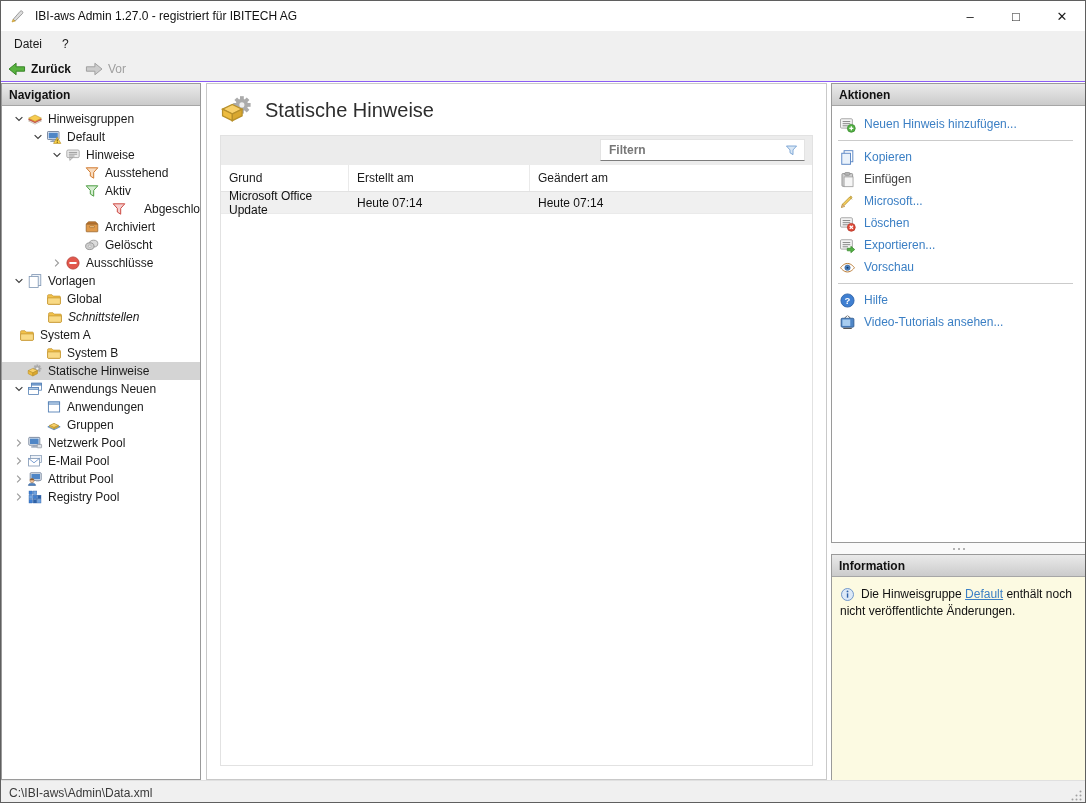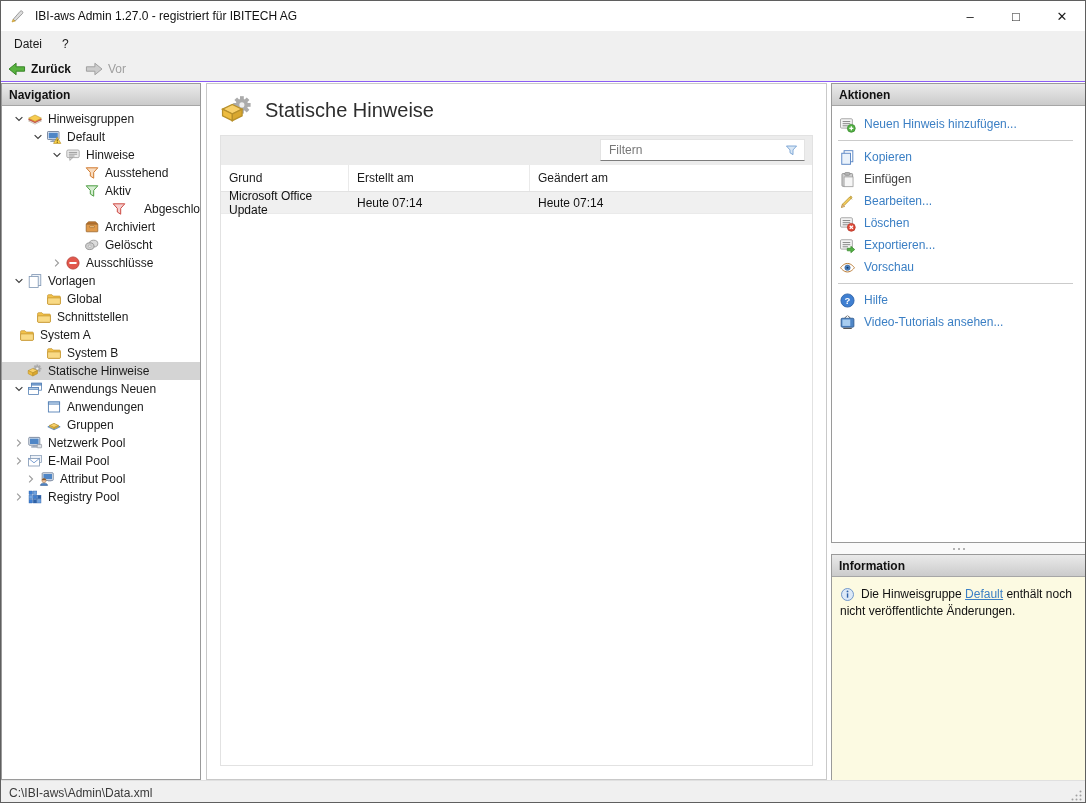--- a/index.html
+++ b/index.html
@@ -43,21 +43,21 @@
 
   
   #main-panel { left:205px; top:0; width:621px; height:697px; border:1px solid #c9c9c9; }
   .main-header { position:absolute; left:13px; top:9px; display:flex; align-items:center; gap:11px; }
   .big-icon { width:34px; height:34px; display:inline-flex; }
   .big-icon svg { width:100%; height:100%; }
   .main-title { font-size:20px; color:#2d2d2d; }
   .list { position:absolute; left:13px; top:51px; width:593px; height:631px; border:1px solid #e2e2e2; background:#fff; }
   .filter-band { height:29px; background:#ececec; position:relative; }
   .filter-box { position:absolute; right:7px; top:3px; width:205px; height:22px; background:#fff; border:1px solid #e3e3e3; border-bottom:1px solid #7c7c7c; display:flex; align-items:center; }
-  .filter-box input { flex:1; min-width:0; border:none; outline:none; background:transparent; font-size:12px; padding:0 4px 0 8px; color:#333; font-family:inherit; }
+  .filter-box input { flex:1; min-width:0; border:none; outline:none; background:transparent; font-size:12px; padding:0 4px 0 8px; color:#333; font-family:inherit;font-weight:bold; }
   .filter-box input::placeholder { color:#777; }
   .filter-funnel { width:15px; height:15px; margin-right:5px; flex:none; }
   .thead { display:flex; height:27px; background:#fff; border-bottom:1px solid #e2e2e2; }
   .th { display:flex; align-items:center; padding-left:8px; font-size:12px; color:#1a1a1a; border-right:1px solid #eaeaea; }
   .th.c0 { width:128px; } .th.c1 { width:181px; } .th.c2 { flex:1; border-right:none; }
   .trow { display:flex; height:22px; background:#f0f0f0; border-bottom:1px solid #eaeaea; }
   .td { display:flex; align-items:center; padding-left:8px; font-size:12px; color:#111; }
   .td.c0 { width:128px; } .td.c1 { width:181px; } .td.c2 { flex:1; }
 
   
@@ -260,21 +260,21 @@
           <div class="tree-row" style="padding-left: 27px;">
             <span class="chevron"></span>
             <span class="icon">
               <svg viewBox="0 0 16 16">
                 <path d="M1.6 4.6c0-.5.4-.9.9-.9h3.4l1.4 1.4h6.2c.5 0 .9.4.9.9v6.4c0 .5-.4.9-.9.9H2.5c-.5 0-.9-.4-.9-.9z" fill="#f2c14b" stroke="#c2922c" stroke-width="0.7"></path>
                 <path d="M1.6 6.9h12.8v5.5c0 .5-.4.9-.9.9H2.5c-.5 0-.9-.4-.9-.9z" fill="#f9da85" stroke="#c2922c" stroke-width="0.7"></path>
               </svg>
             </span>
             <span class="tree-label">Global</span>
           </div>
-          <div class="tree-row" style="padding-left: 17px;">
+          <div class="tree-row" style="padding-left: 28px; font-style: italic;">
             <span class="chevron"></span>
             <span class="icon">
               <svg viewBox="0 0 16 16">
                 <path d="M1.6 4.6c0-.5.4-.9.9-.9h3.4l1.4 1.4h6.2c.5 0 .9.4.9.9v6.4c0 .5-.4.9-.9.9H2.5c-.5 0-.9-.4-.9-.9z" fill="#f2c14b" stroke="#c2922c" stroke-width="0.7"></path>
                 <path d="M1.6 6.9h12.8v5.5c0 .5-.4.9-.9.9H2.5c-.5 0-.9-.4-.9-.9z" fill="#f9da85" stroke="#c2922c" stroke-width="0.7"></path>
               </svg>
             </span>
             <span class="tree-label">Schnittstellen</span>
           </div>
           <div class="tree-row" style="">
@@ -381,21 +381,21 @@
             </span>
             <span class="icon">
               <svg viewBox="0 0 16 16">
                 <rect x="3.6" y="2.4" width="10.8" height="7" fill="#eef2f8" stroke="#7e95b2" stroke-width="0.7"></rect>
                 <rect x="1.6" y="5.4" width="10.8" height="7.6" fill="#fff" stroke="#7e95b2" stroke-width="0.8"></rect>
                 <path d="M1.6 5.4L7 9.8l5.4-4.4" fill="none" stroke="#5b87c5" stroke-width="0.8"></path>
               </svg>
             </span>
             <span class="tree-label">E-Mail Pool</span>
           </div>
-          <div class="tree-row" style="padding-left: 20px;">
+          <div class="tree-row" style="padding-left: 8px;">
             <span class="chevron">
               <svg viewBox="0 0 16 16">
                 <path d="M5.5 3.5L10 8l-4.5 4.5" fill="none" stroke="#9a9a9a" stroke-width="1.5"></path>
               </svg>
             </span>
             <span class="icon">
               <svg viewBox="0 0 16 16">
                 <rect x="3.2" y="1.8" width="11" height="7.6" rx="0.7" fill="#e8eef6" stroke="#61718c" stroke-width="0.8"></rect>
                 <rect x="4.4" y="3" width="8.6" height="5.2" fill="#4f86c6"></rect>
                 <rect x="9" y="9.4" width="3.4" height="1" fill="#98a5ba"></rect>
@@ -516,21 +516,21 @@
             <span class="action-label">Einfügen</span>
           </div>
           <div class="action-item">
             <span class="icon">
               <svg viewBox="0 0 16 16">
                 <path d="M2.4 13.6l.9-3.1 7.2-7.2c.8-.8 2.2.6 1.4 1.4l-7.2 7.2z" fill="#f8cf5e" stroke="#a98a2a" stroke-width="0.7"></path>
                 <path d="M10 3.8l2.2 2.2" stroke="#a98a2a" stroke-width="0.7"></path>
                 <path d="M2.4 13.6l.9-3.1 2.2 2.2z" fill="#f0b8a0" stroke="#a98a2a" stroke-width="0.5"></path>
               </svg>
             </span>
-            <span class="action-label">Bearbeiten...</span>
+            <span class="action-label">Microsoft...</span>
           </div>
           <div class="action-item">
             <span class="icon">
               <svg viewBox="0 0 16 16">
                 <rect x="1.4" y="2.6" width="11.2" height="8.8" rx="1" fill="#f4f4f4" stroke="#9b9b9b" stroke-width="0.8"></rect>
                 <line x1="3.4" y1="5.2" x2="10.6" y2="5.2" stroke="#8f8f8f"></line>
                 <line x1="3.4" y1="7.2" x2="10.6" y2="7.2" stroke="#8f8f8f"></line>
                 <line x1="3.4" y1="9.2" x2="8.4" y2="9.2" stroke="#8f8f8f"></line>
                 <circle cx="11.6" cy="11.6" r="3.7" fill="#e04b3a" stroke="#b13325" stroke-width="0.7"></circle>
                 <path d="M10.1 10.1l3 3M13.1 10.1l-3 3" stroke="#fff" stroke-width="1.2"></path>

